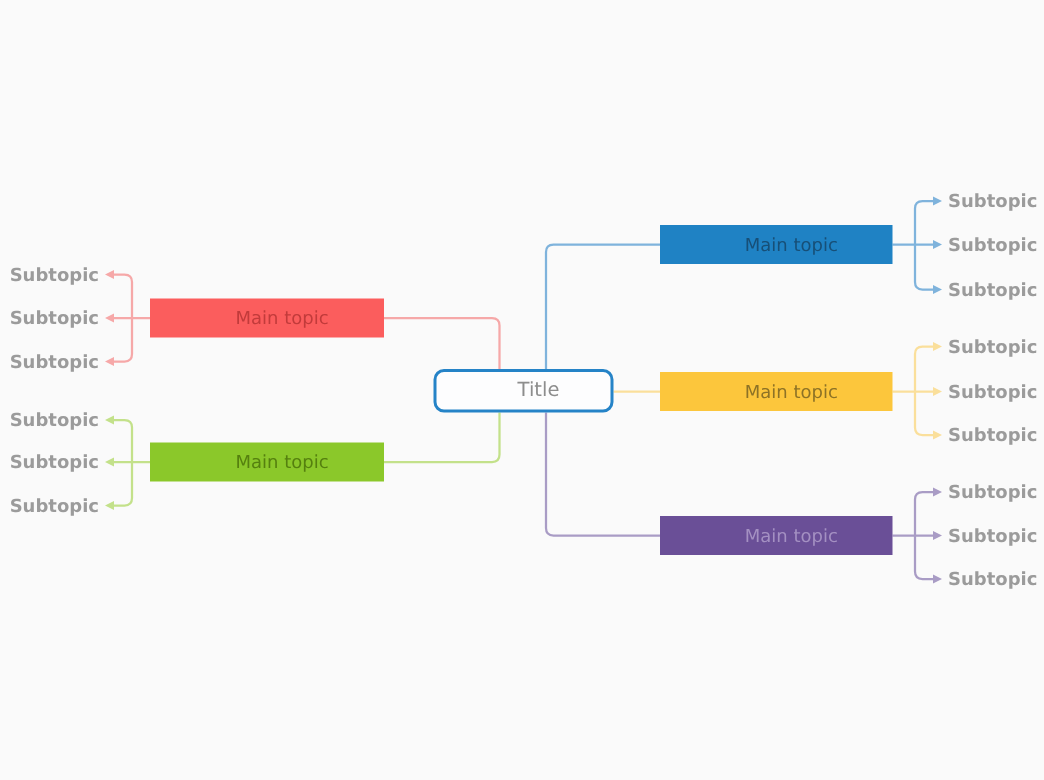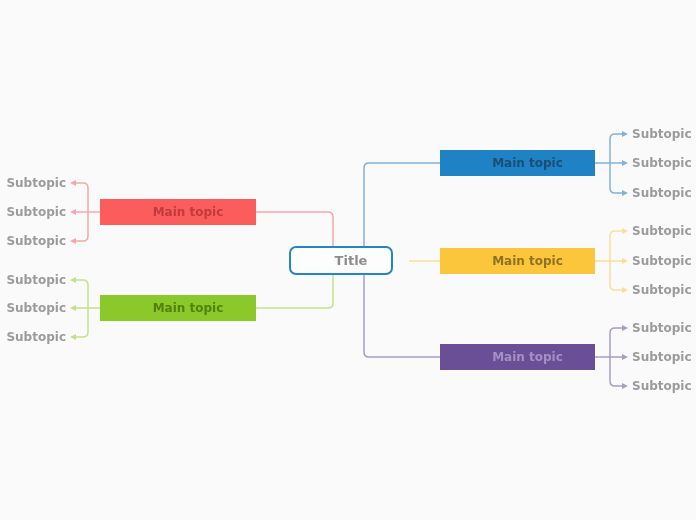--- a/index.html
+++ b/index.html
@@ -20,26 +20,26 @@
   .arrow-red{fill:var(--red-line);}
   .arrow-green{fill:var(--green-line);}
   .arrow-blue{fill:var(--blue-line);}
   .arrow-yellow{fill:var(--yellow-line);}
   .arrow-purple{fill:var(--purple-line);}
 
   .node{
     position:absolute;
     display:flex;align-items:center;justify-content:center;
     box-sizing:border-box;
-    font-weight:bold;font-size:12px;
+    font-weight:normal;font-size:12px;
     cursor:pointer;
     padding-left:20px;
   }
   .title-node{
-    left:289px;top:246px;width:104px;height:29px;
+    left:289px;top:246px;width:120px;height:29px;
     background:#fdfdfe;
     border:2px solid var(--title-border);
     border-radius:7px;
     color:var(--title-text);
     font-size:13px;
   }
   .main-red{left:100px;top:199px;width:156px;height:26px;background:var(--red);color:var(--red-text);}
   .main-green{left:100px;top:295px;width:156px;height:26px;background:var(--green);color:var(--green-text);}
   .main-blue{left:440px;top:150px;width:155px;height:26px;background:var(--blue);color:var(--blue-text);}
   .main-yellow{left:440px;top:248px;width:155px;height:26px;background:var(--yellow);color:var(--yellow-text);}

